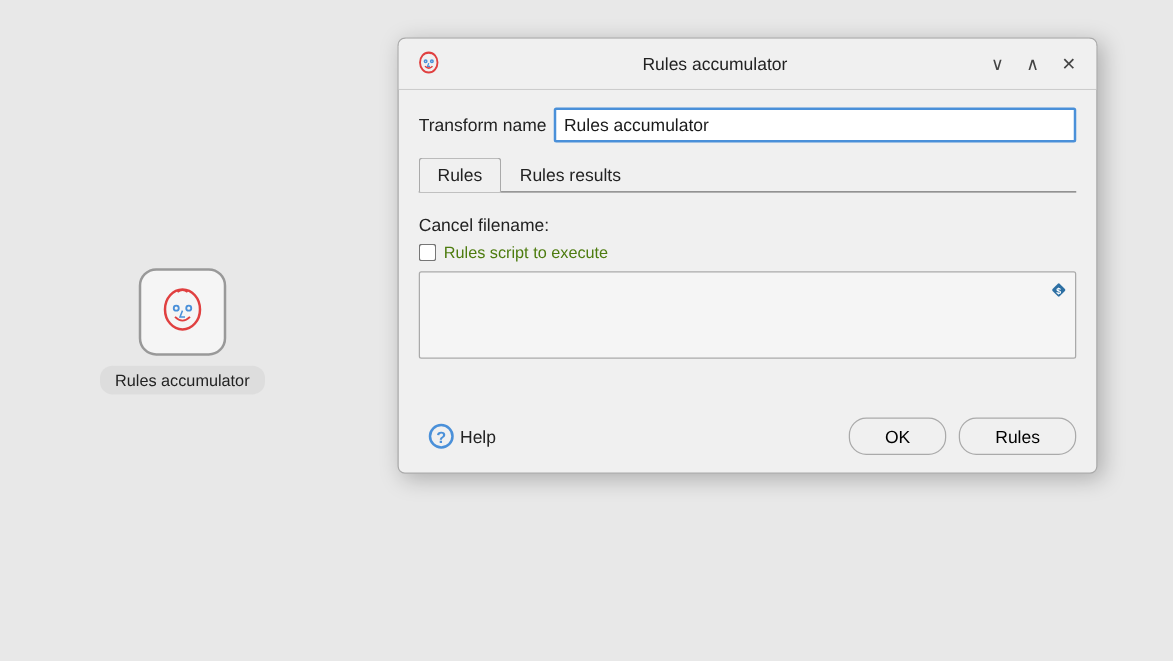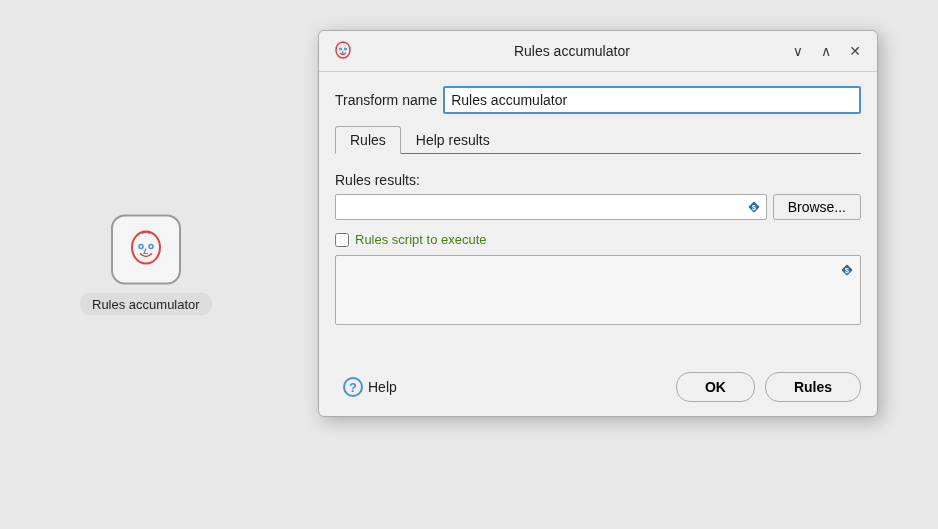--- a/index.html
+++ b/index.html
@@ -290,21 +290,20 @@
 
     .spacer { flex: 1; }
 
     .action-btn {
       padding: 6px 28px;
       font-size: 14px;
       background: #f0f0f0;
       border: 1px solid #aaa;
       border-radius: 14px;
       cursor: pointer;
-      font-weight: bold;
     }
 
     
     .diamond-svg {
       display: block;
     }
   </style>
 </head>
 <body>
 
@@ -349,37 +348,26 @@
 
   <div class="dialog-content">
 
     <div class="transform-name-row">
       <span class="transform-name-label">Transform name</span>
       <input class="transform-name-input" type="text" value="Rules accumulator" style="">
     </div>
 
     <div class="tabs">
       <div class="tab active">Rules</div>
-      <div class="tab">Help results</div>
+      <div class="tab">Rules results</div>
     </div>
 
     <div class="tab-content">
 
-      <span class="field-label">Rules results:</span>
-      <div class="filename-row">
-        <div class="filename-input-wrap">
-          <input class="filename-input" type="text" value="" style="">
-          
-          <svg class="diamond-svg diamond-icon" width="18" height="18" viewBox="0 0 18 18">
-            <rect x="5" y="5" width="8" height="8" rx="1" fill="#2d6fa3" transform="rotate(45 9 9)"></rect>
-            <text x="9" y="12" text-anchor="middle" fill="white" font-size="7" font-weight="bold">$</text>
-          </svg>
-        </div>
-        <button class="browse-btn">Browse...</button>
-      </div>
+      <span class="field-label">Cancel filename:</span>
 
       <div class="checkbox-row">
         <input type="checkbox" id="script-checkbox" style="">
         <label class="checkbox-label" for="script-checkbox">Rules script to execute</label>
       </div>
 
       <div class="script-wrap">
         <textarea class="script-textarea" style=""></textarea>
         
         <svg class="diamond-svg diamond-icon-tr" width="18" height="18" viewBox="0 0 18 18">

